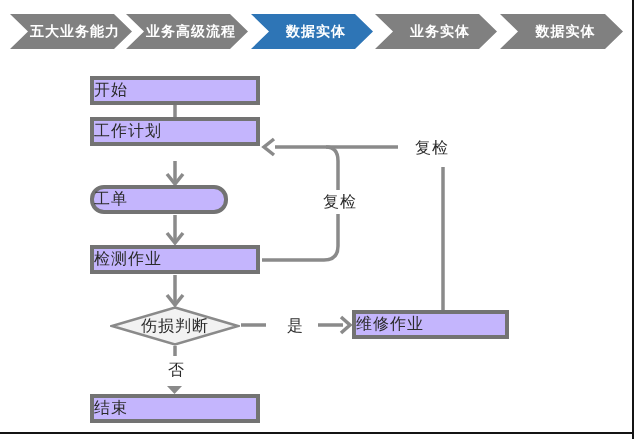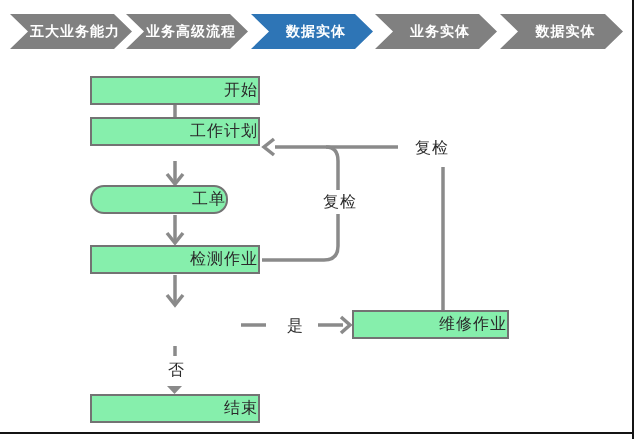--- a/index.html
+++ b/index.html
@@ -24,23 +24,23 @@
   }
   .chev.active { background: #2E75B6; }
   .chev span {
     color: #ffffff; font-size: 14px; font-weight: bold;
     letter-spacing: 1px; padding-left: 8px; white-space: nowrap;
   }
   
   .connectors { position: absolute; left: 0; top: 0; width: 634px; height: 439px; pointer-events: none; }
   .node {
     position: absolute;
-    background: #86efac;
-    border: 2px solid #737373;
-    display: flex; align-items: center; justify-content: flex-end;
+    background: #c4b5fd;
+    border: 4px solid #737373;
+    display: flex; align-items: center; justify-content: flex-start;
     font-size: 16px; color: #2B2B2B; letter-spacing: 1px;
     z-index: 2;
   }
   .diamond { position: absolute; left: 110px; top: 306px; width: 130px; height: 40px; z-index: 2; }
   .diamond svg { position: absolute; left: 0; top: 0; }
   .diamond .dlabel {
     position: absolute; left: 0; top: 0; width: 100%; height: 100%;
     display: flex; align-items: center; justify-content: center;
     font-size: 16px; color: #2B2B2B; letter-spacing: 1px;
   }
@@ -120,20 +120,26 @@
   <div class="node" style="left:90px; top:245px; width:170px; height:29px;">
     <span>检测作业</span>
   </div>
   <div class="node" style="left:352px; top:310px; width:157px; height:29px;">
     <span>维修作业</span>
   </div>
   <div class="node" style="left:90px; top:394px; width:170px; height:29px;">
     <span>结束</span>
   </div>
 
+  <div class="diamond">
+    <svg width="130" height="40" viewBox="0 0 130 40">
+      <polygon points="65,1.5 128,20 65,38.5 2,20" fill="#F2F2F2" stroke="#8A8A8A" stroke-width="2.5"></polygon>
+    </svg>
+    <span class="dlabel">伤损判断</span>
+  </div>
 
   <span class="edge-label" style="left:320px; top:191px; width:40px;">复检</span>
   <span class="edge-label" style="left:412px; top:137px; width:40px;">复检</span>
   <span class="edge-label" style="left:285px; top:315px;">是</span>
   <span class="edge-label" style="left:166px; top:359px;">否</span>
 
   <div class="frame-bottom"></div>
   <div class="frame-right"></div>
 
 </div>

